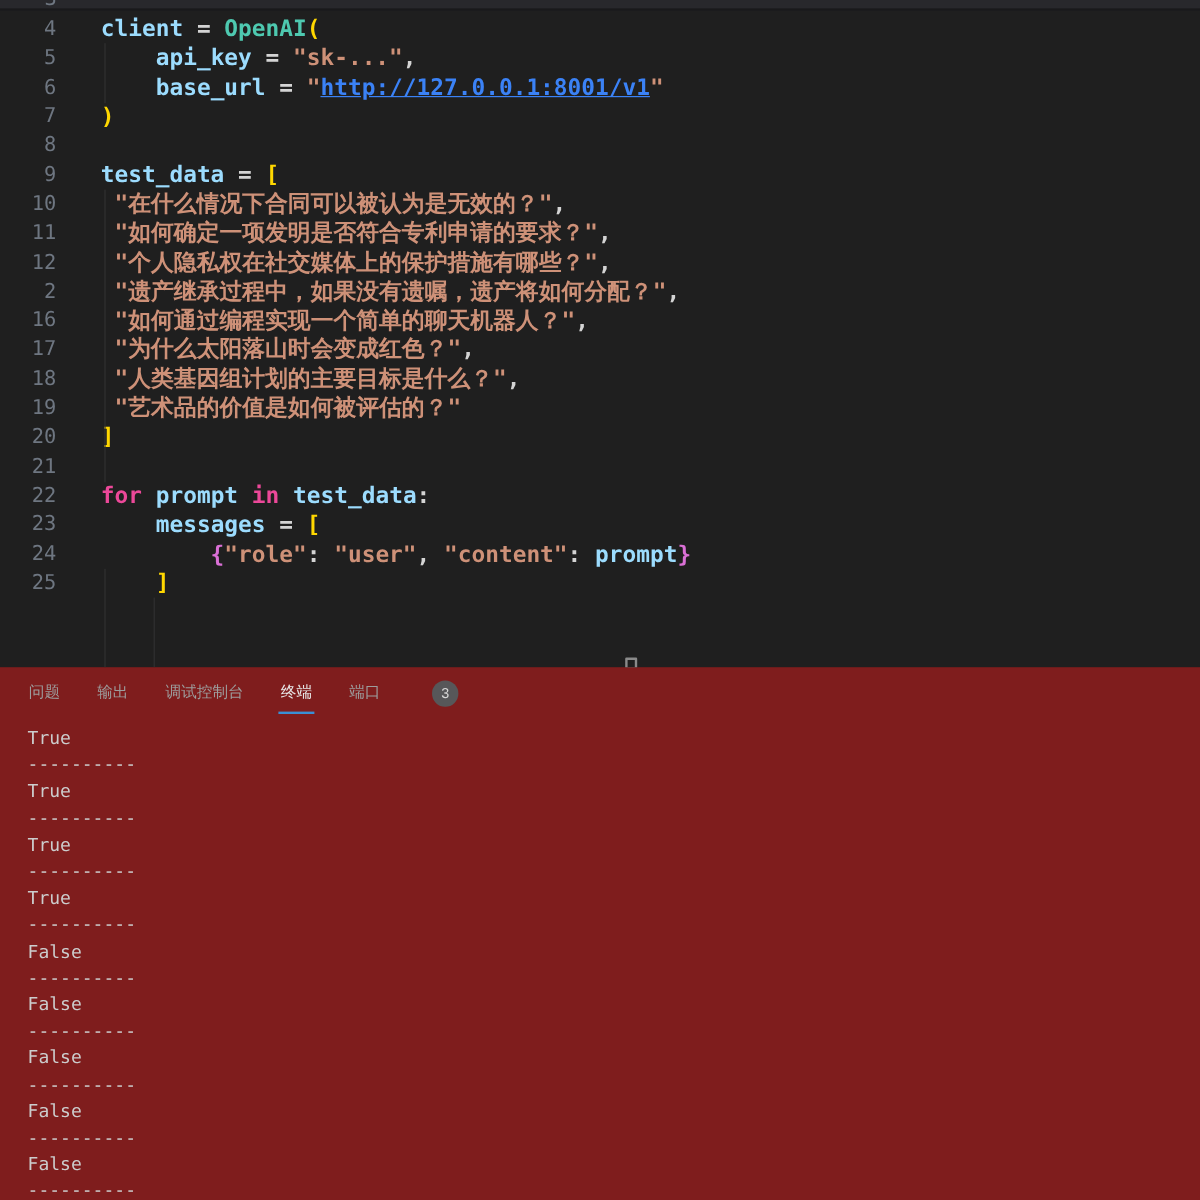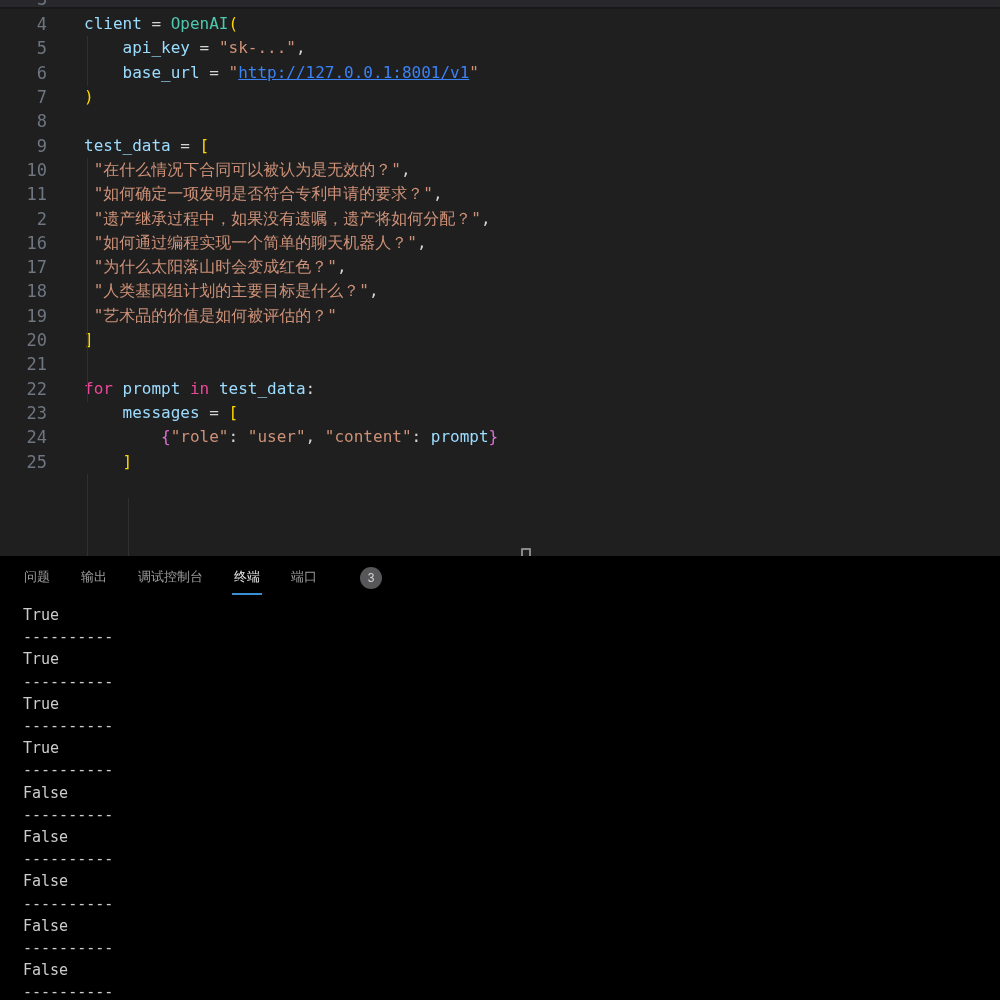--- a/index.html
+++ b/index.html
@@ -14,21 +14,21 @@
   #editor {
     position:absolute; top:0; left:0; width:1000px; height:556px;
     background:#1f1f1f; overflow:hidden;
   }
   #code-lines { padding-top:12px; }
   .line { display:flex; height:24.32px; line-height:24.32px; white-space:pre; }
   .gutter {
     display:inline-block; width:47px; flex:0 0 47px; text-align:right;
     color:#6e7681; font-size:17px; user-select:none;
   }
-  .code { margin-left:37px; font-size:16px; color:#d4d4d4; }
+  .code { margin-left:37px; font-size:19px; color:#d4d4d4;font-weight:bold; }
   .tk-v { color:#9cdcfe; }
   .tk-c { color:#4ec9b0; }
   .tk-o { color:#d4d4d4; }
   .tk-s { color:#ce9178; }
   .tk-l { color:#3b82f6; text-decoration:underline; }
   .tk-y { color:#ffd700; }
   .tk-p { color:#da70d6; }
   .tk-k { color:#ec4899; }
 
   
@@ -50,21 +50,21 @@
 
   
   #frag {
     position:absolute; left:521px; top:548px; width:10px; height:10px;
     border:2px solid #8a8a8a; border-radius:1px; z-index:2;
   }
 
   
   #panel {
     position:absolute; top:556px; left:0; width:1000px; height:444px;
-    background:#000000;
+    background:#7f1d1d;
   }
   #tabbar {
     height:44px; display:flex; align-items:center; padding-left:22px;
     font-family:"Liberation Sans", sans-serif;
   }
   .ptab {
     font-size:13px; color:#9d9d9d; margin-right:27px; cursor:pointer;
     display:flex; align-items:center; height:34px; border-bottom:2px solid transparent;
     padding:0 2px;
   }
@@ -89,20 +89,21 @@
   <div id="editor">
     <div id="code-lines">
         <div class="line"><span class="gutter">4</span><span class="code"><span class="tk-v">client</span><span class="tk-o"> = </span><span class="tk-c">OpenAI</span><span class="tk-y">(</span></span></div>
         <div class="line"><span class="gutter">5</span><span class="code"><span class="tk-o">    </span><span class="tk-v">api_key</span><span class="tk-o"> = </span><span class="tk-s">"sk-..."</span><span class="tk-o">,</span></span></div>
         <div class="line"><span class="gutter">6</span><span class="code"><span class="tk-o">    </span><span class="tk-v">base_url</span><span class="tk-o"> = </span><span class="tk-s">"</span><span class="tk-l">http://127.0.0.1:8001/v1</span><span class="tk-s">"</span></span></div>
         <div class="line"><span class="gutter">7</span><span class="code"><span class="tk-y">)</span></span></div>
         <div class="line"><span class="gutter">8</span><span class="code"></span></div>
         <div class="line"><span class="gutter">9</span><span class="code"><span class="tk-v">test_data</span><span class="tk-o"> = </span><span class="tk-y">[</span></span></div>
         <div class="line"><span class="gutter">10</span><span class="code"><span class="tk-o"> </span><span class="tk-s">"在什么情况下合同可以被认为是无效的？"</span><span class="tk-o">,</span></span></div>
         <div class="line"><span class="gutter">11</span><span class="code"><span class="tk-o"> </span><span class="tk-s">"如何确定一项发明是否符合专利申请的要求？"</span><span class="tk-o">,</span></span></div>
+        <div class="line"><span class="gutter">12</span><span class="code"><span class="tk-o"> </span><span class="tk-s">"个人隐私权在社交媒体上的保护措施有哪些？"</span><span class="tk-o">,</span></span></div>
         <div class="line"><span class="gutter">2</span><span class="code"><span class="tk-o"> </span><span class="tk-s">"遗产继承过程中，如果没有遗嘱，遗产将如何分配？"</span><span class="tk-o">,</span></span></div>
         <div class="line"><span class="gutter">16</span><span class="code"><span class="tk-o"> </span><span class="tk-s">"如何通过编程实现一个简单的聊天机器人？"</span><span class="tk-o">,</span></span></div>
         <div class="line"><span class="gutter">17</span><span class="code"><span class="tk-o"> </span><span class="tk-s">"为什么太阳落山时会变成红色？"</span><span class="tk-o">,</span></span></div>
         <div class="line"><span class="gutter">18</span><span class="code"><span class="tk-o"> </span><span class="tk-s">"人类基因组计划的主要目标是什么？"</span><span class="tk-o">,</span></span></div>
         <div class="line"><span class="gutter">19</span><span class="code"><span class="tk-o"> </span><span class="tk-s">"艺术品的价值是如何被评估的？"</span></span></div>
         <div class="line"><span class="gutter">20</span><span class="code"><span class="tk-y">]</span></span></div>
         <div class="line"><span class="gutter">21</span><span class="code"></span></div>
         <div class="line"><span class="gutter">22</span><span class="code"><span class="tk-k">for</span><span class="tk-o"> </span><span class="tk-v">prompt</span><span class="tk-o"> </span><span class="tk-k">in</span><span class="tk-o"> </span><span class="tk-v">test_data</span><span class="tk-o">:</span></span></div>
         <div class="line"><span class="gutter">23</span><span class="code"><span class="tk-o">    </span><span class="tk-v">messages</span><span class="tk-o"> = </span><span class="tk-y">[</span></span></div>
         <div class="line"><span class="gutter">24</span><span class="code"><span class="tk-o">        </span><span class="tk-p">{</span><span class="tk-s">"role"</span><span class="tk-o">: </span><span class="tk-s">"user"</span><span class="tk-o">, </span><span class="tk-s">"content"</span><span class="tk-o">: </span><span class="tk-v">prompt</span><span class="tk-p">}</span></span></div>

